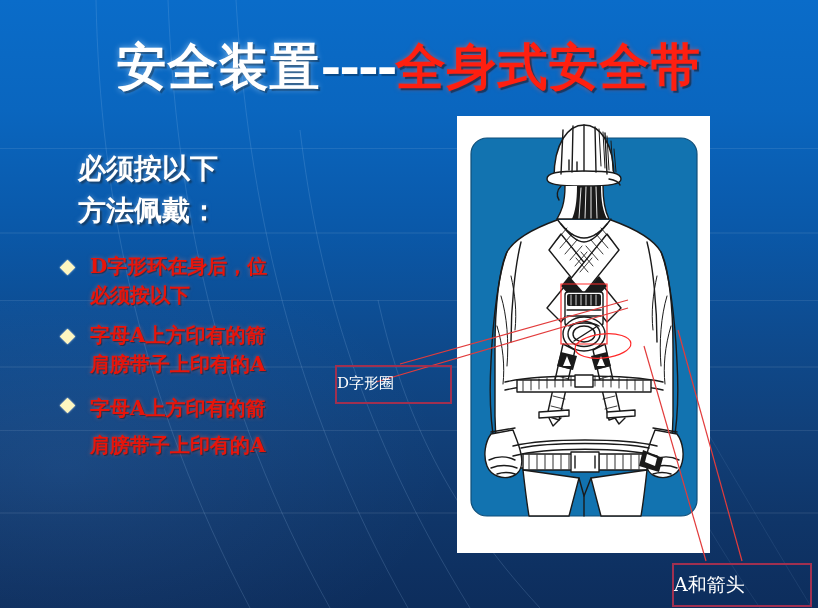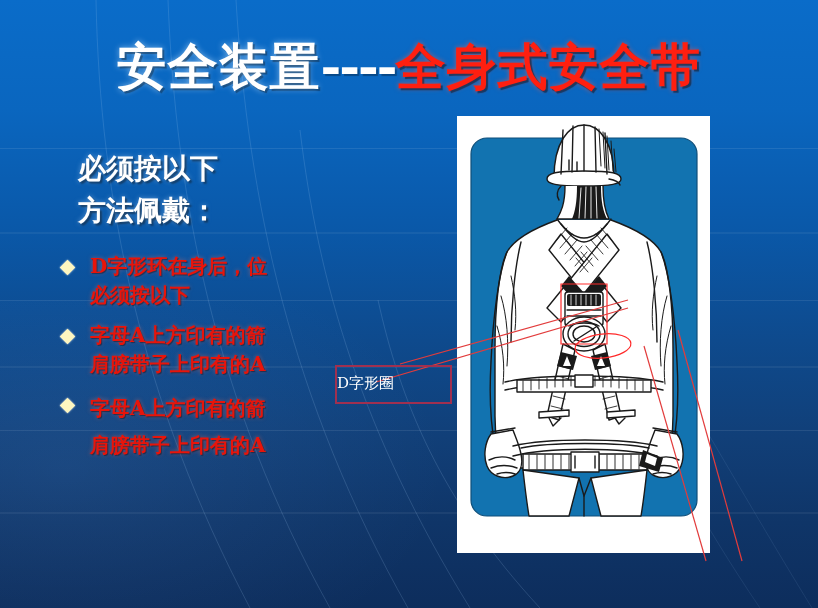--- a/index.html
+++ b/index.html
@@ -298,14 +298,17 @@
       <line x1="376" y1="382" x2="628" y2="308"></line>
 
       <line x1="706" y1="561" x2="644" y2="346"></line>
       <line x1="742" y1="561" x2="678" y2="330"></line>
     </g>
   </svg>
 
   <div class="callout" id="callout-dring">
     <span>D字形圈</span>
   </div>
+  <div class="callout" id="callout-arrow">
+    <span>A和箭头</span>
+  </div>
 
 </div>
 
 </body></html>

